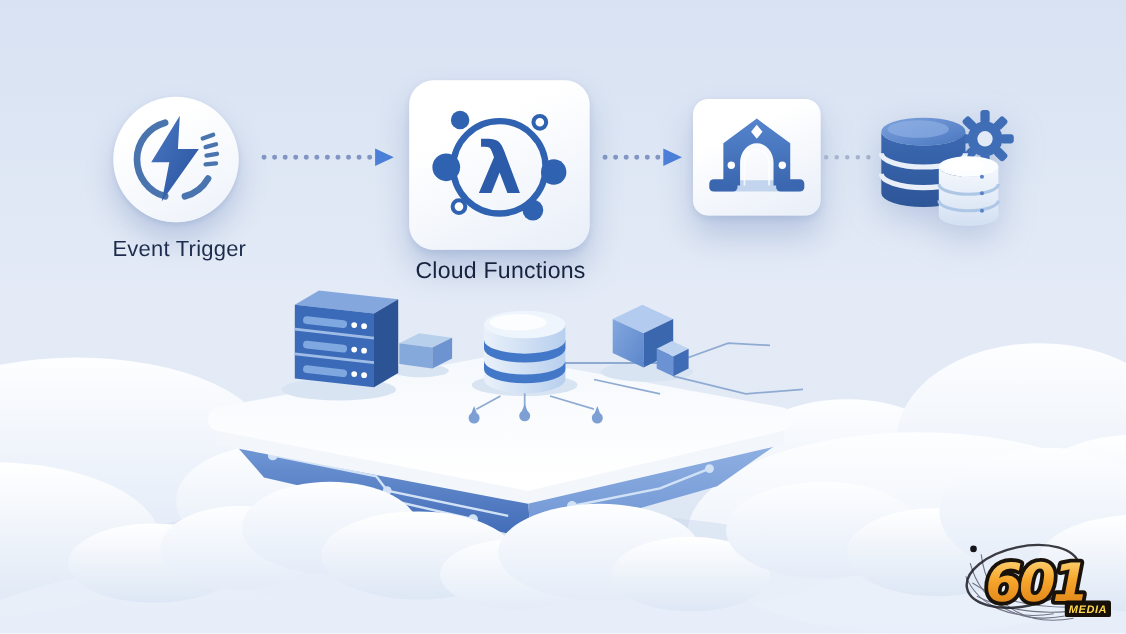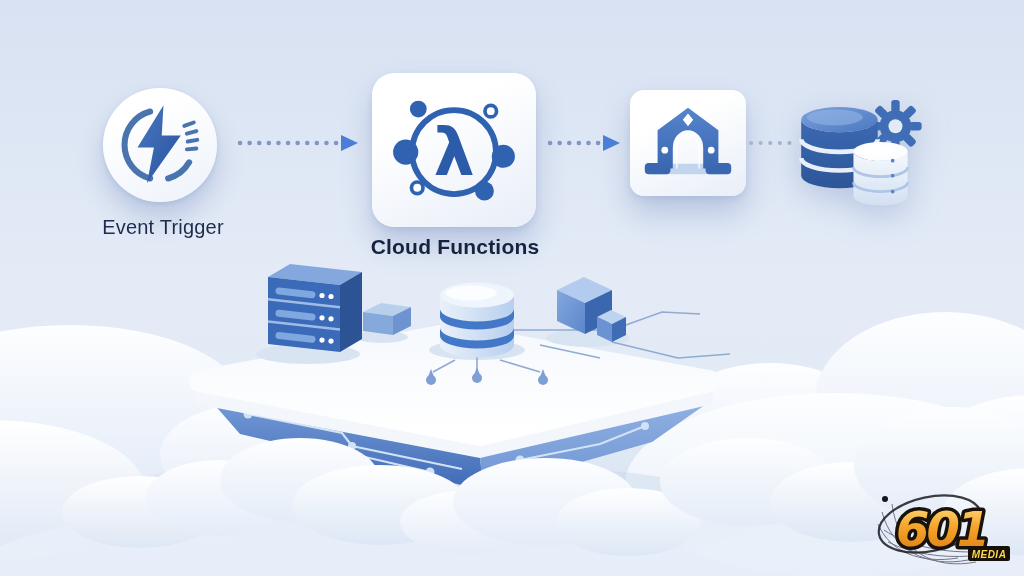--- a/index.html
+++ b/index.html
@@ -5,21 +5,21 @@
   html,body { margin:0; padding:0; }
   .stage {
     position:relative; width:1024px; height:576px; overflow:hidden;
     background:linear-gradient(180deg,#d8e2f2 0%,#dde6f4 22%,#e4ebf7 48%,#e2eaf6 70%,#d7e1f0 100%);
     font-family:"Liberation Sans",sans-serif;
   }
   .node-label {
     position:absolute; transform:translateX(-50%);
     font-size:20px; font-weight:400; color:#1d2c4c; letter-spacing:.2px; white-space:nowrap;
   }
-  .node-label.emph { font-weight:700; font-size:21px; color:#16233f; }
+  .node-label.emph { font-weight:400; font-size:21px; color:#16233f; }
   .badge-circle {
     position:absolute; left:103px; top:88px; width:114px; height:114px; border-radius:50%;
     background:linear-gradient(155deg,#ffffff 25%,#edf2fa 100%);
     box-shadow:0 16px 26px rgba(96,124,180,.30), 0 2px 5px rgba(96,124,180,.18);
     display:flex; align-items:center; justify-content:center;
   }
   .card {
     position:absolute;
     background:linear-gradient(155deg,#ffffff 30%,#e8eef8 100%);
     box-shadow:0 18px 30px rgba(96,124,180,.32), 0 3px 6px rgba(96,124,180,.15);

